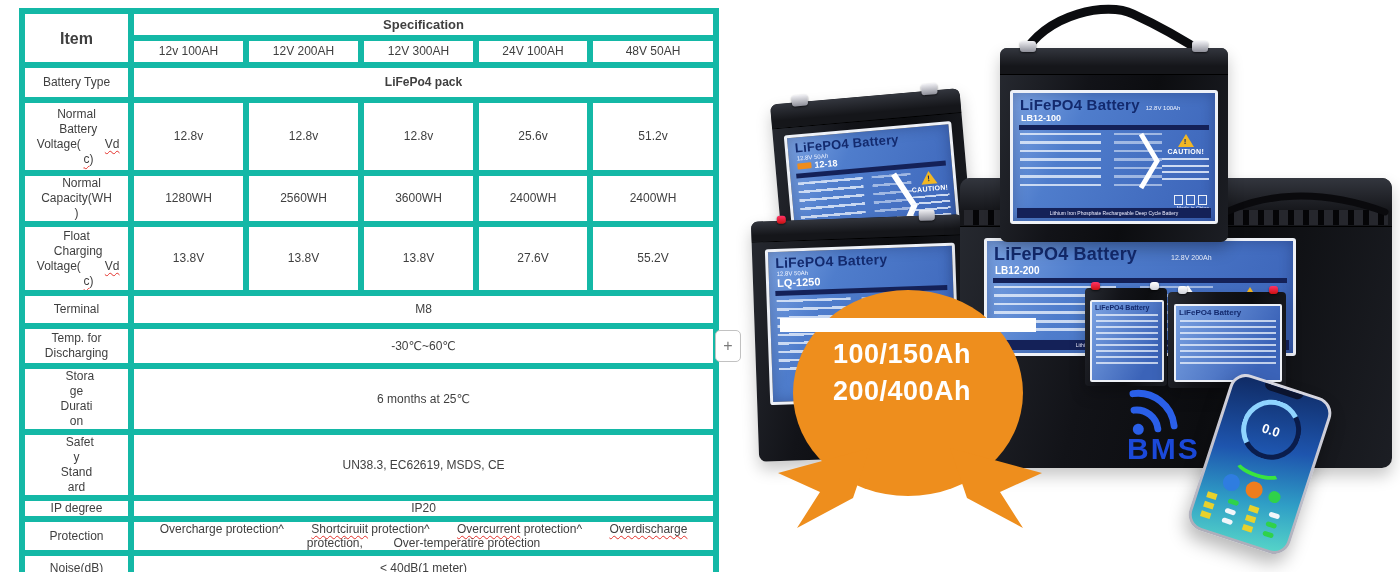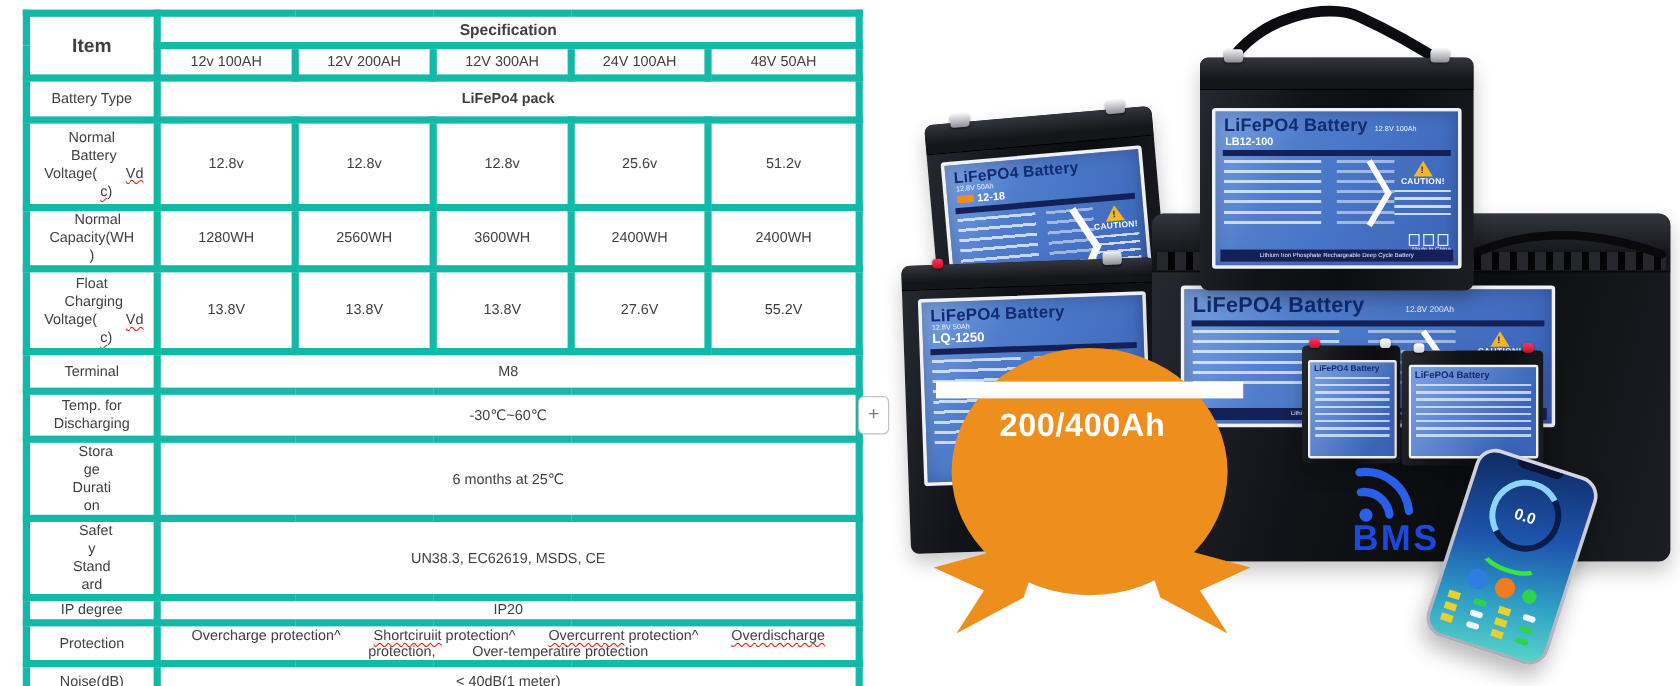--- a/index.html
+++ b/index.html
@@ -274,20 +274,21 @@
       <div class="lid" style="height:48px;border-radius:10px 10px 0 0;"></div>
       <div class="slots" style="top:32px;height:15px;"></div>
       <svg style="position:absolute;left:240px;top:6px;" width="190" height="46" viewBox="0 0 190 46">
         <path d="M5,40 C60,4 125,6 185,28" fill="none" stroke="#0a0a0d" stroke-width="7" stroke-linecap="round"></path>
       </svg>
       <div class="bat-label" style="left:24px;top:60px;width:306px;height:112px;">
         <div class="bl-head">
           <span class="bl-title" style="font-size:18px;">LiFePO4 Battery</span>
           <span class="bl-rating" style="font-size:7px;margin-left:28px;">12.8V 200Ah</span>
         </div>
+        <div class="bl-model" style="font-size:10px;">LB12-200</div>
         <div class="bl-bar"></div>
         <div class="bl-body" style="height:52px;">
           <div class="bl-specs" style="top:1px;height:48px;"></div>
           <div class="bl-specs2" style="top:1px;height:48px;"></div>
           <svg class="bl-chev" style="left:64%;top:0;" width="24" height="50" viewBox="0 0 24 50">
             <polyline points="3,2 19,25 3,48" fill="none" stroke="#fff" stroke-width="5"></polyline>
           </svg>
           <div class="bl-caution">
             <div class="bl-tri"></div>
             <div class="bl-caution-text">CAUTION!</div>
@@ -349,20 +350,21 @@
       <span class="term red" style="right:8px;top:-6px;"></span>
       <div class="mini-label" style="left:6px;top:12px;width:104px;height:74px;">
         <div class="mini-title" style="font-size:8px;">LiFePO4 Battery</div>
         <div class="mini-lines" style="height:48px;"></div>
       </div>
     </div>
 
     <div class="badge-circle" style="background:#EE8E1D;"></div>
     <div class="badge-stripe"></div>
     <div class="badge-text">
+      <div>100/150Ah</div>
       <div>200/400Ah</div>
     </div>
     <svg class="ribbons" width="270" height="95" viewBox="0 0 270 95">
       <polygon points="95,8 3,33 45,52 22,88 78,58" fill="#EE8E1D"></polygon>
       <polygon points="175,8 267,33 225,52 248,88 192,58" fill="#EE8E1D"></polygon>
     </svg>
 
     <svg class="wifi" viewBox="0 0 48 48">
       <circle cx="24" cy="39" r="4" fill="#2a5fe8"></circle>
       <path d="M13,30 A15.5,15.5 0 0 1 35,30" fill="none" stroke="#2a5fe8" stroke-width="5" stroke-linecap="round"></path>

